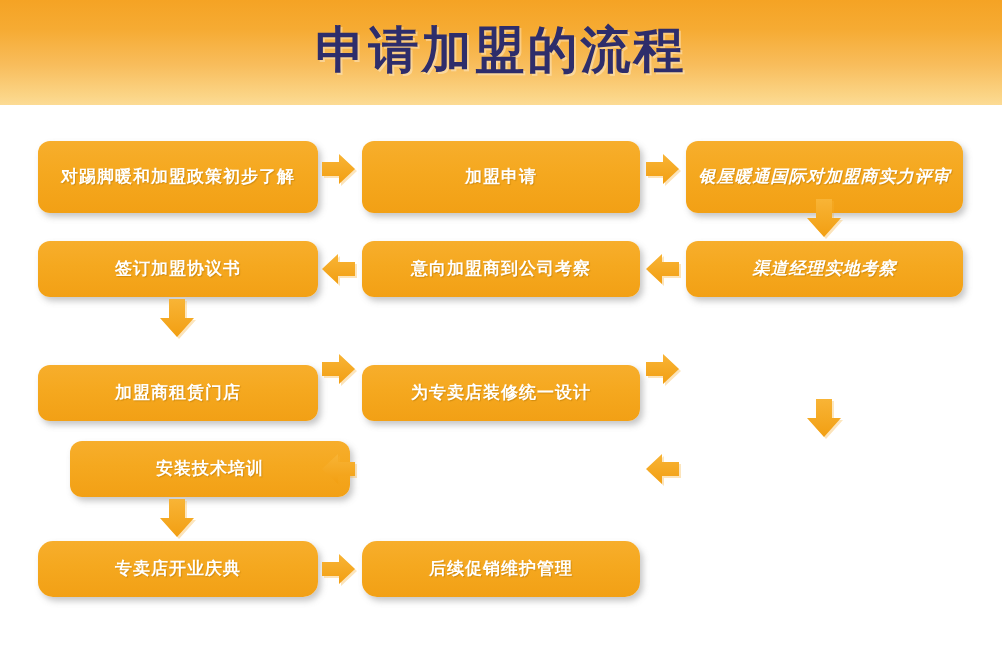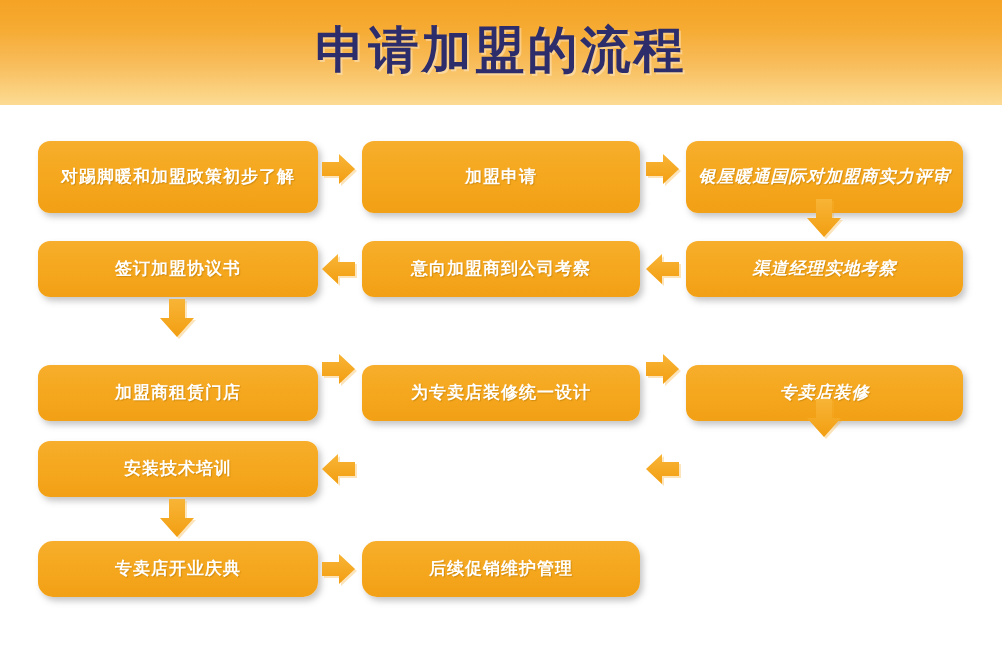--- a/index.html
+++ b/index.html
@@ -71,21 +71,21 @@
   }
 
   
   .col1 { left: 38px;  width: 280px; }
   .col2 { left: 362px; width: 278px; }
   .col3 { left: 686px; width: 277px; font-style: italic; }
 
   .r1 { top: 36px;  height: 72px; }
   .r2 { top: 136px; height: 56px; }
   .r3 { top: 236px; height: 56px; margin-top: 24px; }
-  .r4 { top: 336px; height: 56px; }
+  .r4 { top: 336px; height: 56px; margin-left: 32px; }
   .r5 { top: 436px; height: 56px; border-radius: 15px; }
 
   
   .arrow {
     position: absolute;
     display: block;
   }
   .arrow svg { display: block; overflow: visible; }
 
   
@@ -187,23 +187,20 @@
         <path d="M9,0 L25,0 L25,19 L34,19 L17,38 L0,19 L9,19 Z" fill="url(#gD)"></path>
       </svg>
     </span>
 
     <div class="node col1 r3">
       <span>加盟商租赁门店</span>
     </div>
     <div class="node col2 r3">
       <span>为专卖店装修统一设计</span>
     </div>
-    <div class="node col3 r3">
-      <span>专卖店装修</span>
-    </div>
 
     <span class="arrow h-gap-a" style="top:248px">
       <svg width="34" height="32" viewBox="0 0 34 32">
         <path d="M0,9 L17,9 L17,1 L33,16 L17,31 L17,23 L0,23 Z" fill="url(#gR)" transform="translate(2,2)" opacity="0.30"></path>
         <path d="M0,9 L17,9 L17,1 L33,16 L17,31 L17,23 L0,23 Z" fill="url(#gR)"></path>
       </svg>
     </span>
     <span class="arrow h-gap-b" style="top:248px">
       <svg width="34" height="32" viewBox="0 0 34 32">
         <path d="M0,9 L17,9 L17,1 L33,16 L17,31 L17,23 L0,23 Z" fill="url(#gR)" transform="translate(2,2)" opacity="0.30"></path>

